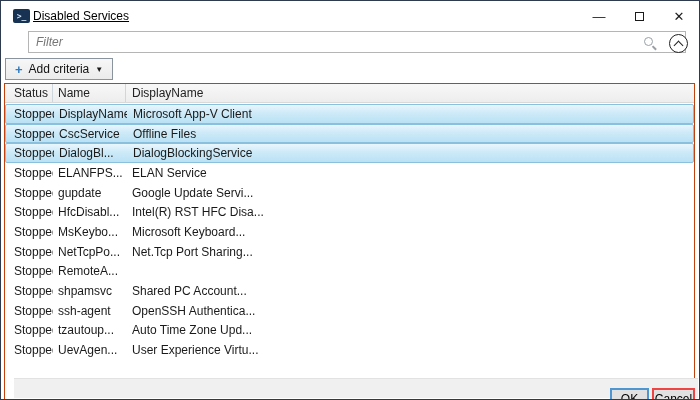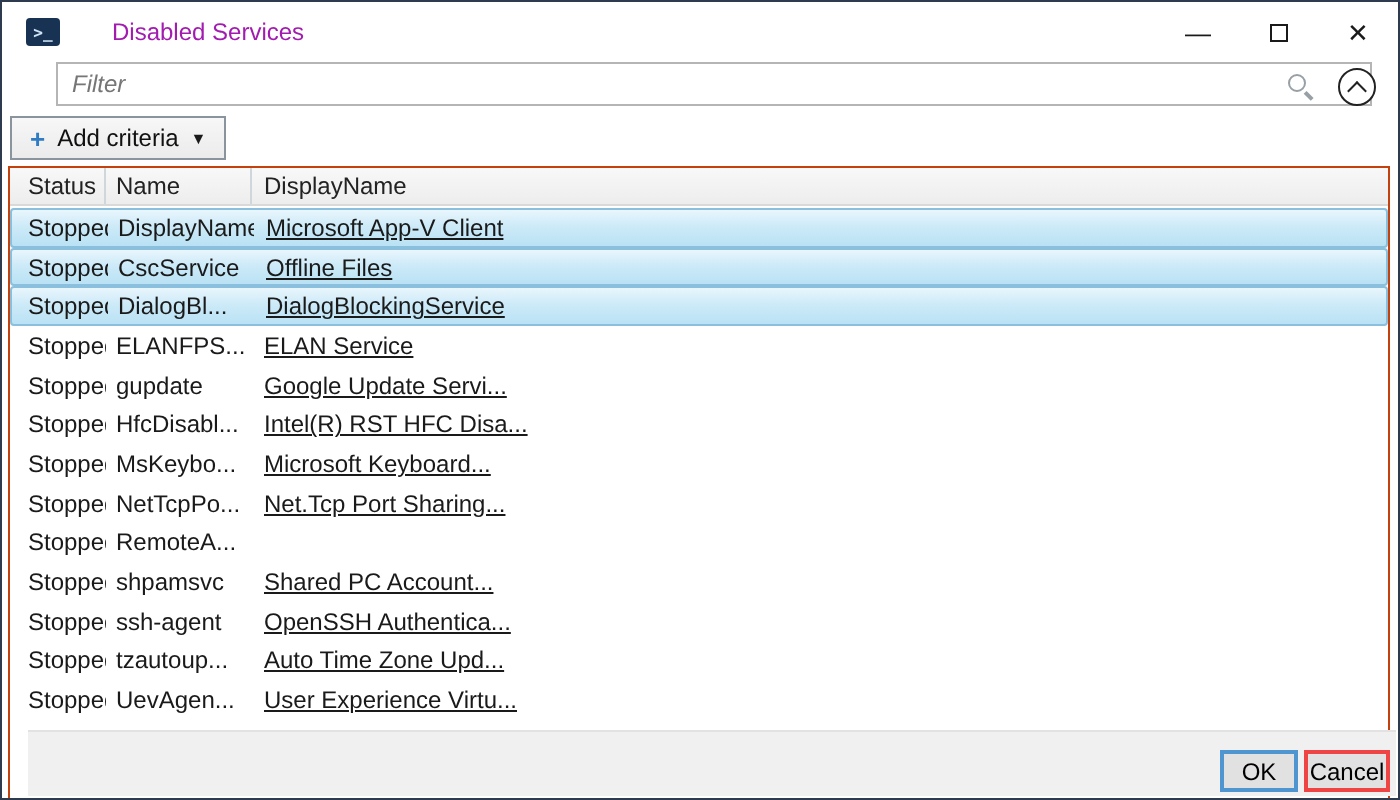--- a/index.html
+++ b/index.html
@@ -8,21 +8,21 @@
     position:relative; width:700px; height:400px; background:#ffffff;
     border:1px solid #2e3b4e; overflow:hidden;
   }
   
   .titlebar { position:absolute; top:0; left:0; right:0; height:30px; background:#fff; display:flex; align-items:center; }
   .app-icon {
     margin-left:12px; width:17px; height:14px; background:#173253; border-radius:2px;
     color:#cfe3f5; font:bold 8px "DejaVu Sans Mono", monospace;
     display:flex; align-items:center; justify-content:center; letter-spacing:0;
   }
-  .title { margin-left:26px; font-size:12px; color:#a21caf; }
+  .title { margin-left:3px; font-size:12px; color:#000000;text-decoration:underline; }
   .controls { margin-left:auto; display:flex; height:30px; }
   .ctrl { width:40px; height:30px; display:flex; align-items:center; justify-content:center; font-size:13px; color:#1a1a1a; cursor:default; }
   .maxbox { width:9px; height:9px; border:1px solid #1a1a1a; display:block; }
   
   .filter-input {
     position:absolute; left:3px; top:30px; width:658px; height:22px;
     border:1px solid #b5b5b5; font-size:12px; padding:0 22px 0 7px; color:#333;
     outline:none; background:#fff;margin-left:24px;
   }
   .filter-input::placeholder { font-style:italic; color:#767676; }
@@ -47,24 +47,24 @@
   .hcell.display{ flex:1; padding-left:6px; }
   .gbody { padding-top:1px; }
   .grow { display:flex; height:19.7px; align-items:center; font-size:12px; color:#1a1a1a; }
   .grow.sel {
     background:linear-gradient(180deg,#e9f6fd 0%,#cdeaf8 45%,#b9e2f4 100%);
     border:1px solid #8abfdd; border-radius:2px;
   }
   .cell { overflow:hidden; white-space:nowrap; }
   .cell.status { width:48px; padding-left:9px; }
   .cell.name   { width:73px; padding-left:5px; }
-  .cell.display{ flex:1; padding-left:6px;text-decoration:underline; }
+  .cell.display{ flex:1; padding-left:6px; }
   .grow.sel .cell.status { padding-left:8px; }
   
-  .footer { position:absolute; left:13px; right:1px; bottom:1px; height:33px; background:#f0f0f0; border-top:1px solid #e2e2e2; }
+  .footer { position:absolute; left:13px; right:1px; bottom:1px; height:20px; background:#f0f0f0; border-top:1px solid #e2e2e2; }
   .btn {
     position:absolute; top:9px; height:21px; font-size:12px; color:#000;
     background:#e1e1e1; display:flex; align-items:center; justify-content:center; cursor:default;
     font-family:"Liberation Sans", sans-serif;
   }
   .btn.ok { right:49px; width:39px; border:2px solid #4f96d1; }
   .btn.cancel { right:3px; width:43px; border:2px solid #ef4444; }
 </style>
 </head>
 <body>

